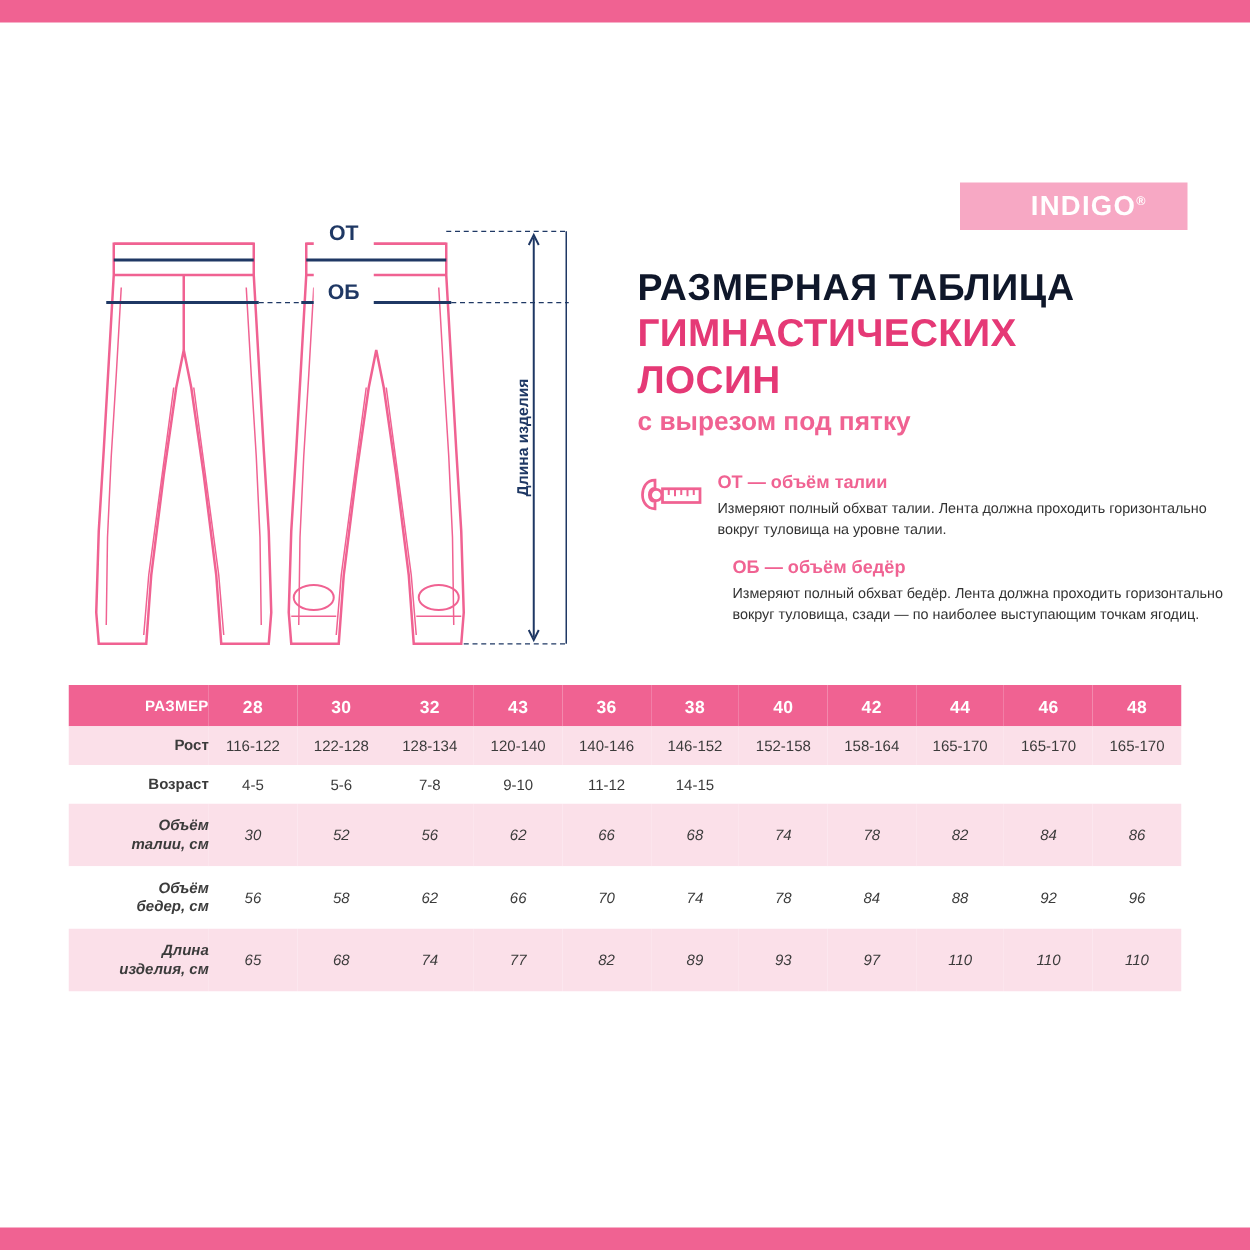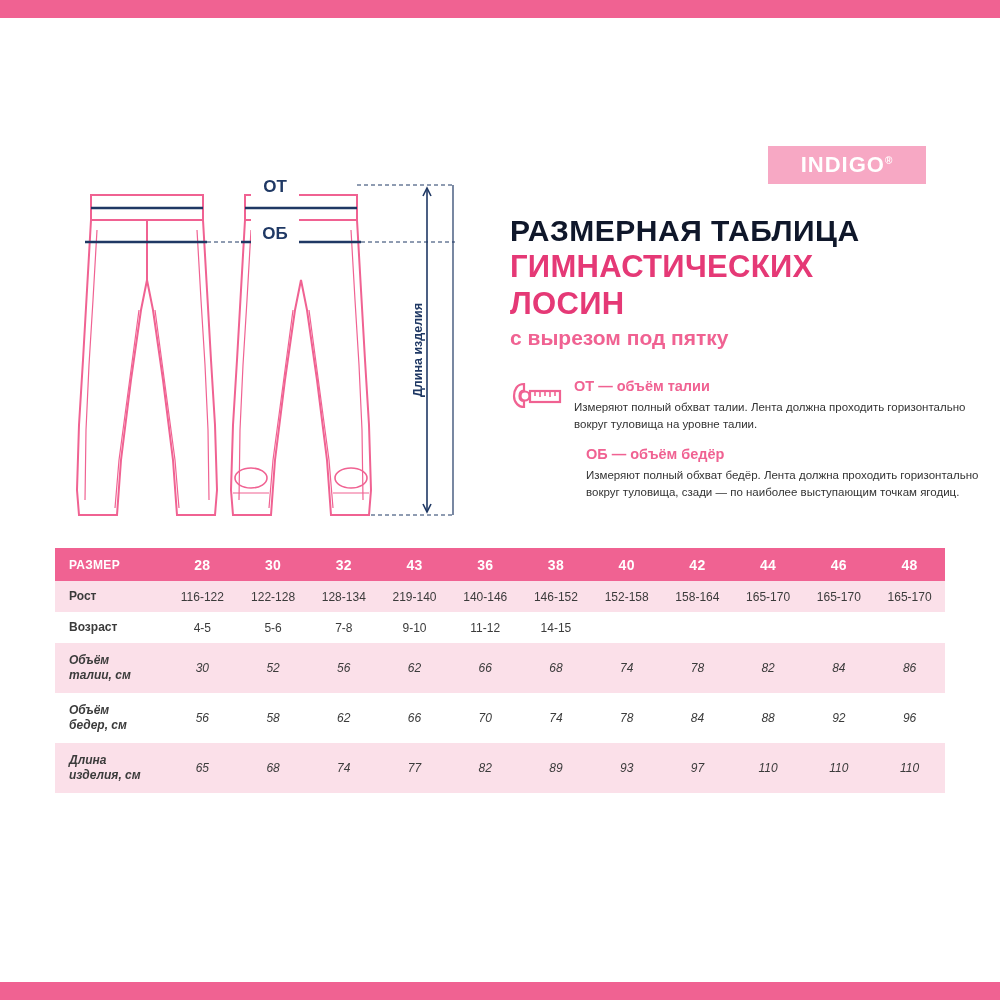--- a/index.html
+++ b/index.html
@@ -11,21 +11,21 @@
   }
   .page{position:relative;width:1000px;height:1000px;}
 
   
   .bar-top{position:absolute;left:0;top:0;width:1000px;height:18px;background:#f06292;}
   .bar-bottom{position:absolute;left:0;bottom:0;width:1000px;height:18px;background:#f06292;}
 
   
   .logo{
     position:absolute;left:768px;top:146px;width:158px;height:38px;
-    background:#f7a8c4;display:flex;align-items:center;justify-content:center;
+    background:#f7a8c4;display:flex;align-items:center;justify-content:center;padding-left:24px;
   }
   .logo-text{
     color:#ffffff;font-weight:bold;font-size:22px;letter-spacing:1px;
     font-family:"Liberation Sans", sans-serif;
   }
   .logo-reg{font-size:10px;vertical-align:super;}
 
   
   .head{position:absolute;left:510px;top:215px;width:470px;}
   .h1{
@@ -55,21 +55,21 @@
 
   
   .table-wrap{position:absolute;left:55px;top:548px;width:890px;}
   table{border-collapse:collapse;width:890px;table-layout:fixed;}
   th,td{text-align:center;font-size:12px;color:#3b3b3b;padding:0;}
   thead th{
     background:#f06292;color:#ffffff;font-weight:bold;font-size:14px;
     height:33px;letter-spacing:0.3px;
   }
   th.lbl,td.lbl{
-    text-align:left;padding-left:14px;font-weight:bold;font-size:12px;
+    text-align:right;padding-left:14px;font-weight:bold;font-size:12px;
   }
   tbody tr{height:31px;}
   tbody tr.tall{height:50px;font-style:italic;}
   tbody tr.odd td{background:#fbe0e9;}
   tbody tr.even td{background:#ffffff;}
   td.lbl{font-weight:bold;line-height:1.25;}
   .col-lbl{width:112px;}
 </style>
 </head>
 <body>
@@ -206,21 +206,21 @@
           <th>46</th>
           <th>48</th>
         </tr>
       </thead>
       <tbody>
         <tr class="odd">
           <td class="lbl">Рост</td>
           <td>116-122</td>
           <td>122-128</td>
           <td>128-134</td>
-          <td>219-140</td>
+          <td>120-140</td>
           <td>140-146</td>
           <td>146-152</td>
           <td>152-158</td>
           <td>158-164</td>
           <td>165-170</td>
           <td>165-170</td>
           <td>165-170</td>
         </tr>
         <tr class="even">
           <td class="lbl">Возраст</td>

